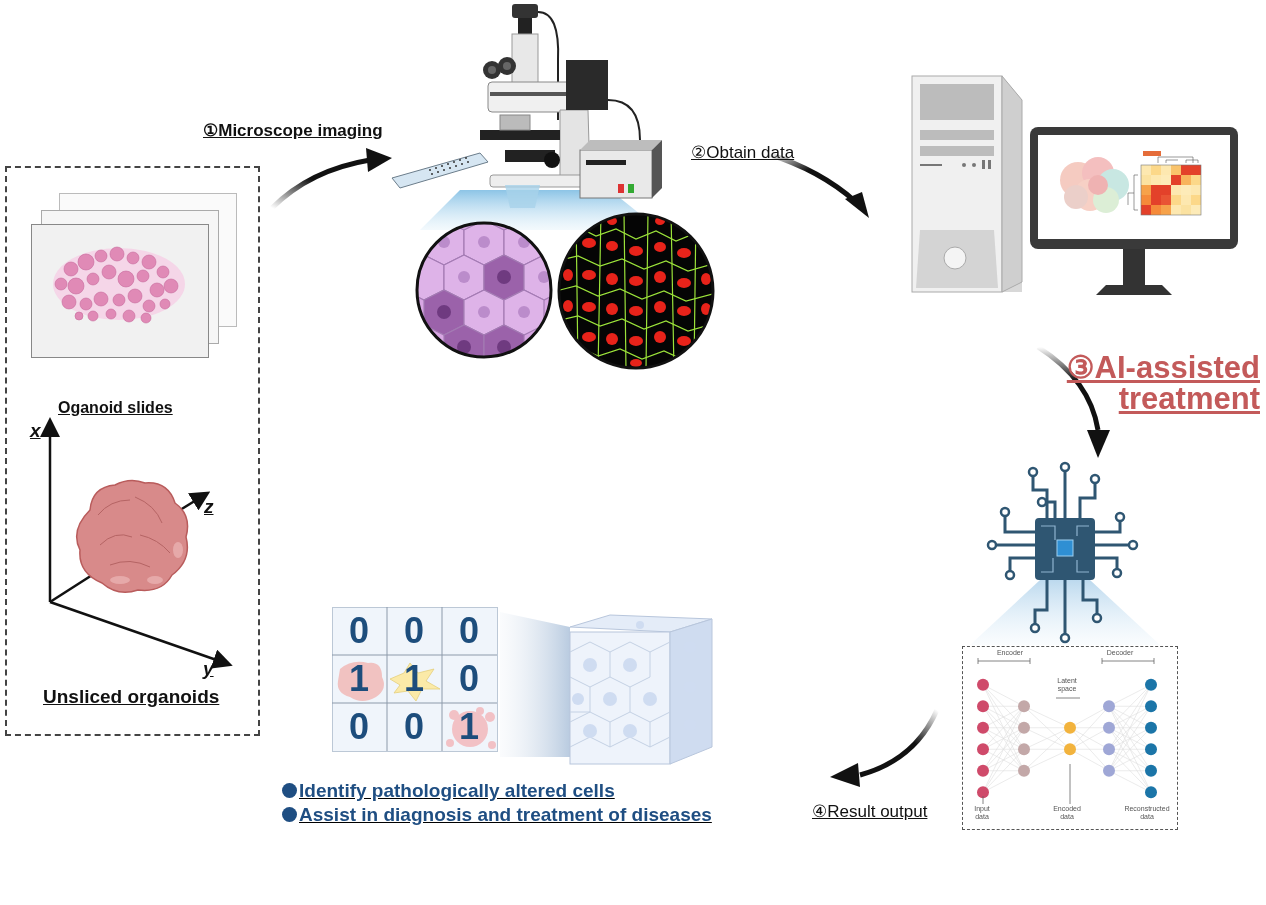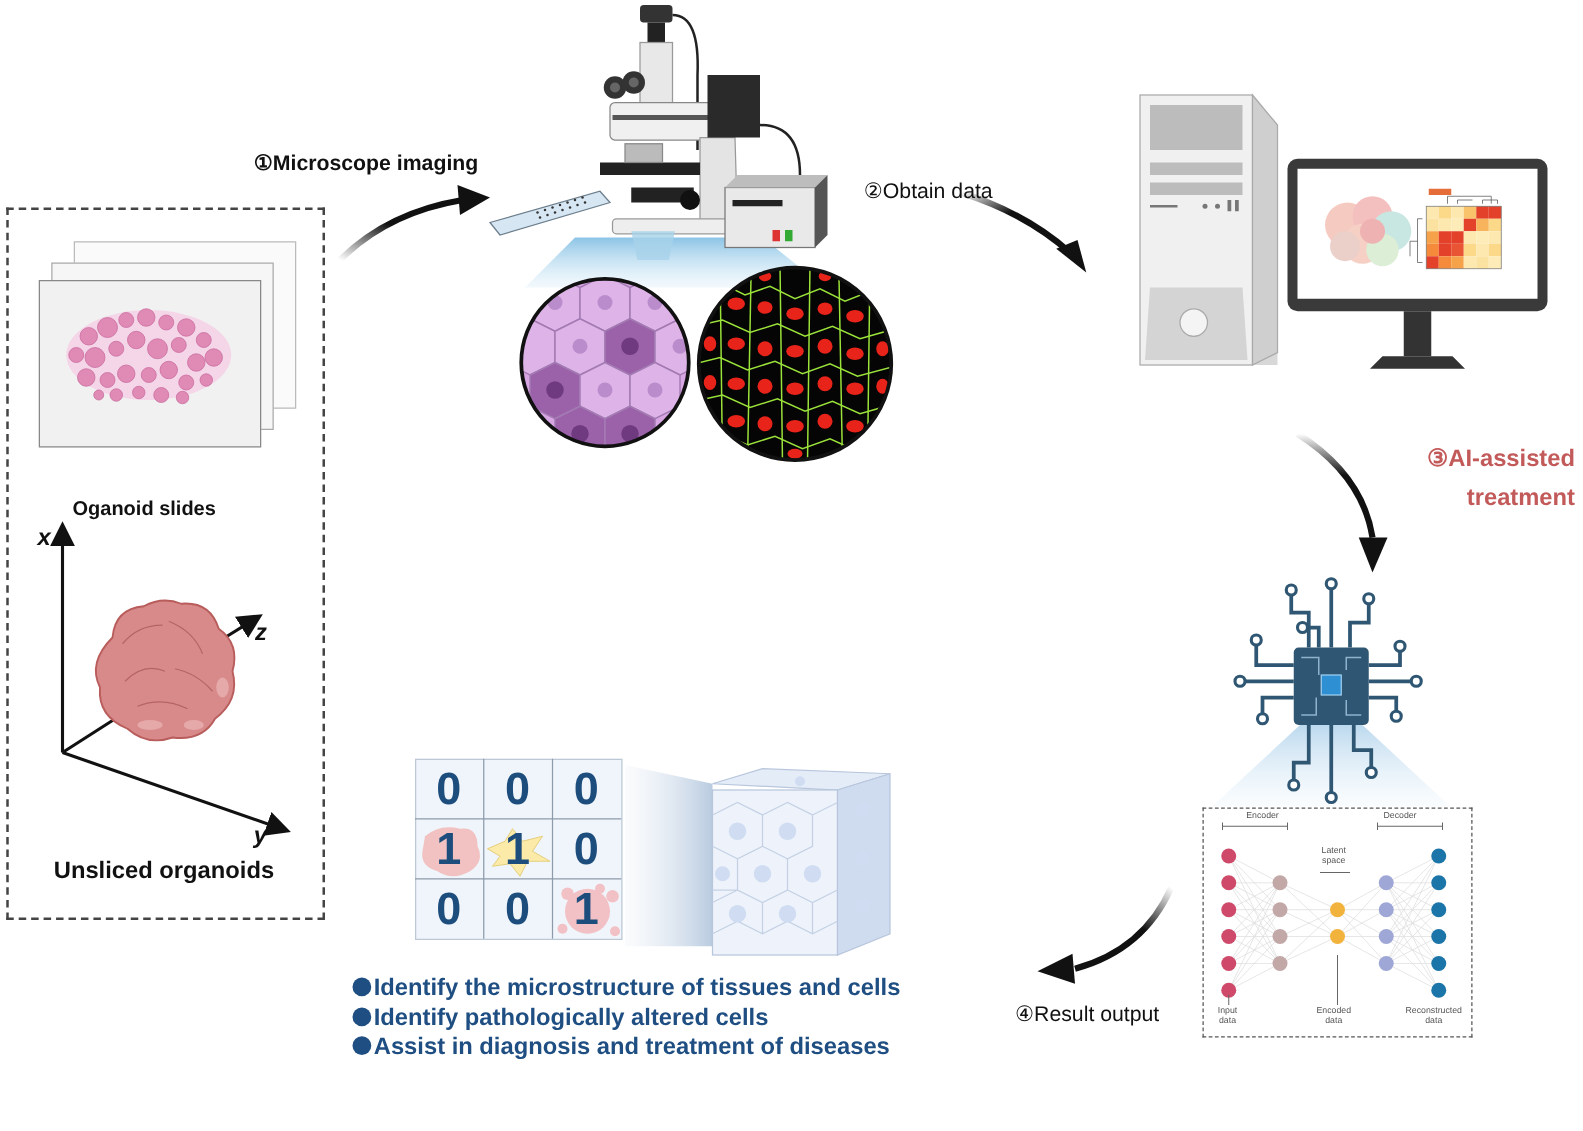--- a/index.html
+++ b/index.html
@@ -1,20 +1,20 @@
 <!DOCTYPE html>
 <html><head>
 <meta charset="utf-8">
 <style>
   html,body{margin:0;padding:0;background:#fff;}
   body{width:1266px;height:905px;position:relative;overflow:hidden;font-family:"Liberation Sans",sans-serif;}
-  .abs{position:absolute;}
+  .abs{position:absolute;text-decoration:underline;}
   .lbl{font-weight:bold;color:#111;white-space:nowrap;}
   .step{font-size:17px;font-weight:bold;color:#111;white-space:nowrap;}
-  .step3{font-size:19px;font-weight:bold;color:#c35a5a;text-align:right;line-height:31px;white-space:nowrap;}
+  .step3{font-size:31px;font-weight:bold;color:#c35a5a;text-align:right;line-height:31px;white-space:nowrap;}
   .bul{font-size:19px;font-weight:bold;color:#1f4e82;line-height:23.5px;white-space:nowrap;}
   .bul .dot{display:inline-block;width:15px;height:15px;border-radius:50%;background:#1f4e82;margin-right:2px;vertical-align:-1px;}
   .grid-cell{position:absolute;width:54px;height:47px;display:flex;align-items:center;justify-content:center;font-size:36px;font-weight:bold;color:#1d4d7c;}
   .ae-lbl{position:absolute;font-size:7px;color:#555;text-align:center;line-height:8px;}
   svg{position:absolute;overflow:visible;}
 </style>
 </head>
 <body>
 
 <div class="abs" style="left:5px;top:166px;width:255px;height:570px;border:2px dashed #444;box-sizing:border-box;"></div>
@@ -551,16 +551,15 @@
       <circle cx="90" cy="124" r="7"></circle>
       <circle cx="130" cy="124" r="7"></circle>
     <circle cx="190" cy="40" r="6"></circle>
       <circle cx="190" cy="80" r="6"></circle>
       <circle cx="190" cy="118" r="6"></circle>
       <circle cx="140" cy="18" r="4"></circle>
   </g>
 </svg>
 
 <div class="abs" id="outcomes" style="left:282px;top:779px;">
-    <div class="bul"><span class="dot"></span><span>Identify the microstructure of tissues and cells</span></div>
     <div class="bul"><span class="dot"></span><span>Identify pathologically altered cells</span></div>
     <div class="bul"><span class="dot"></span><span>Assist in diagnosis and treatment of diseases</span></div>
   </div>
 
 </body></html>

